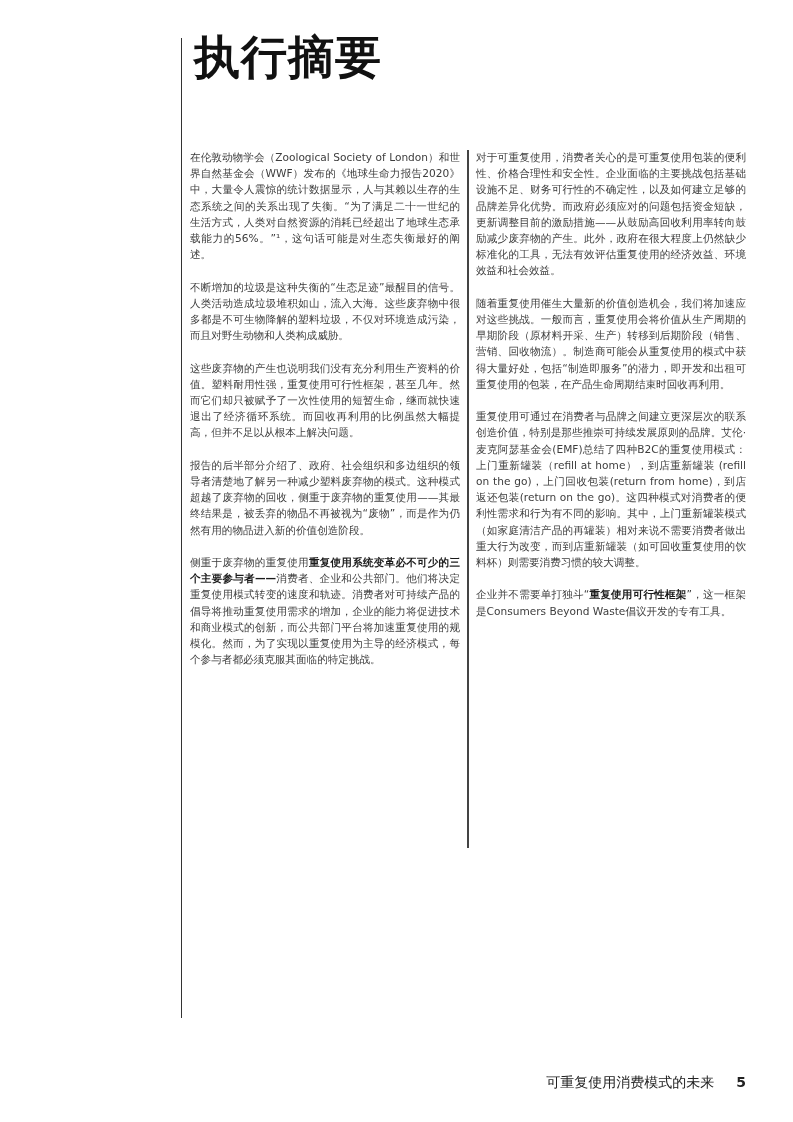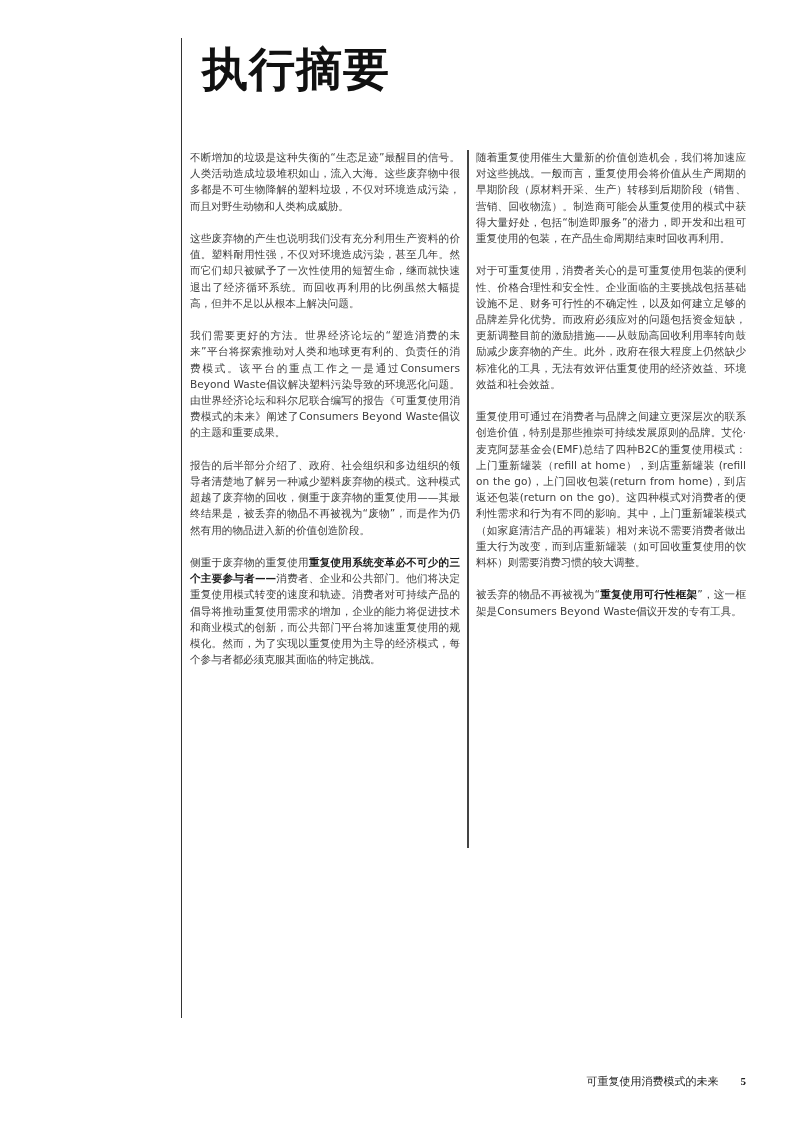--- a/index.html
+++ b/index.html
@@ -1,49 +1,49 @@
 <!DOCTYPE html>
 <html><head>
 <meta charset="utf-8">
 <style>
   html, body { margin: 0; padding: 0; background: #ffffff; }
   body { width: 793px; height: 1122px; position: relative; overflow: hidden;
          font-family: "DejaVu Sans", "Liberation Sans", sans-serif; color: #3a3a3a; }
-  .page-title { position: absolute; left: 190px; top: 26px; margin: 12px;
-         font-size: 46px; font-weight: bold; color: #111; letter-spacing: 1px; line-height: 62px; }
+  .page-title { position: absolute; left: 190px; top: 26px; margin: 4px;
+         font-size: 46px; font-weight: bold; color: #111; letter-spacing: 1px; line-height: 62px; font-family: Liberation Mono, monospace; }
   .vline-left { position: absolute; left: 181px; top: 38px; width: 1px; height: 980px; background: #333; }
   .vline-mid { position: absolute; left: 467px; top: 150px; width: 2px; height: 698px; background: #444; }
   .col { position: absolute; top: 149px; width: 270px; font-size: 10.6px; line-height: 16.2px;
          text-align: justify; color: #3d3d3d; }
   .col-left { left: 190px; }
   .col-right { left: 476px; }
   .col p { margin: 0 0 16.2px 0; }
   .col b { color: #1a1a1a; font-weight: bold; margin-top: 45px; }
-  .footer { position: absolute; top: 1074px; right: 47px; font-size: 11px; color: #222; font-family: Liberation Serif, serif; }
+  .footer { position: absolute; top: 1074px; right: 47px; font-size: 14px; color: #222; }
   .footer .fpage { margin-left: 22px; font-weight: bold; }
 </style>
 </head>
 <body>
 
 <div class="vline-left"></div>
 
 <h1 class="page-title">执行摘要</h1>
 
 <div class="col col-left">
+  <p>在伦敦动物学会（Zoological Society of London）和世界自然基金会（WWF）发布的《地球生命力报告2020》中，大量令人震惊的统计数据显示，人与其赖以生存的生态系统之间的关系出现了失衡。“为了满足二十一世纪的生活方式，人类对自然资源的消耗已经超出了地球生态承载能力的56%。”¹，这句话可能是对生态失衡最好的阐述。</p>
   <p>不断增加的垃圾是这种失衡的“生态足迹”最醒目的信号。人类活动造成垃圾堆积如山，流入大海。这些废弃物中很多都是不可生物降解的塑料垃圾，不仅对环境造成污染，而且对野生动物和人类构成威胁。</p>
-  <p>这些废弃物的产生也说明我们没有充分利用生产资料的价值。塑料耐用性强，不仅对环境造成污染，甚至几年。然而它们却只被赋予了一次性使用的短暂生命，继而就快速退出了经济循环系统。而回收再利用的比例虽然大幅提高，但并不足以从根本上解决问题。</p>
-  <p>我们需要更好的方法。世界经济论坛的“塑造消费的未来”平台将探索推动对人类和地球更有利的、负责任的消费模式。该平台的重点工作之一是通过Consumers Beyond Waste倡议解决塑料污染导致的环境恶化问题。由世界经济论坛和科尔尼联合编写的报告《可重复使用消费模式的未来》阐述了Consumers Beyond Waste倡议的主题和重要成果。</p>
+  <p>这些废弃物的产生也说明我们没有充分利用生产资料的价值。塑料耐用性强，重复使用可行性框架，甚至几年。然而它们却只被赋予了一次性使用的短暂生命，继而就快速退出了经济循环系统。而回收再利用的比例虽然大幅提高，但并不足以从根本上解决问题。</p>
   <p>报告的后半部分介绍了、政府、社会组织和多边组织的领导者清楚地了解另一种减少塑料废弃物的模式。这种模式超越了废弃物的回收，侧重于废弃物的重复使用——其最终结果是，被丢弃的物品不再被视为“废物”，而是作为仍然有用的物品进入新的价值创造阶段。</p>
   <p><span>侧重于废弃物的重复使用</span><b>重复使用系统变革必不可少的三个主要参与者——</b><span>消费者、企业和公共部门。他们将决定重复使用模式转变的速度和轨迹。消费者对可持续产品的倡导将推动重复使用需求的增加，企业的能力将促进技术和商业模式的创新，而公共部门平台将加速重复使用的规模化。然而，为了实现以重复使用为主导的经济模式，每个参与者都必须克服其面临的特定挑战。</span></p>
 </div>
 
 <div class="vline-mid"></div>
 
 <div class="col col-right">
+  <p>对于可重复使用，消费者关心的是可重复使用包装的便利性、价格合理性和安全性。企业面临的主要挑战包括基础设施不足、财务可行性的不确定性，以及如何建立足够的品牌差异化优势。而政府必须应对的问题包括资金短缺，更新调整目前的激励措施——从鼓励高回收利用率转向鼓励减少废弃物的产生。此外，政府在很大程度上仍然缺少标准化的工具，无法有效评估重复使用的经济效益、环境效益和社会效益。</p>
   <p>随着重复使用催生大量新的价值创造机会，我们将加速应对这些挑战。一般而言，重复使用会将价值从生产周期的早期阶段（原材料开采、生产）转移到后期阶段（销售、营销、回收物流）。制造商可能会从重复使用的模式中获得大量好处，包括“制造即服务”的潜力，即开发和出租可重复使用的包装，在产品生命周期结束时回收再利用。</p>
-  <p>对于可重复使用，消费者关心的是可重复使用包装的便利性、价格合理性和安全性。企业面临的主要挑战包括基础设施不足、财务可行性的不确定性，以及如何建立足够的品牌差异化优势。而政府必须应对的问题包括资金短缺，更新调整目前的激励措施——从鼓励高回收利用率转向鼓励减少废弃物的产生。此外，政府在很大程度上仍然缺少标准化的工具，无法有效评估重复使用的经济效益、环境效益和社会效益。</p>
   <p>重复使用可通过在消费者与品牌之间建立更深层次的联系创造价值，特别是那些推崇可持续发展原则的品牌。艾伦·麦克阿瑟基金会(EMF)总结了四种B2C的重复使用模式：上门重新罐装（refill at home），到店重新罐装 (refill on the go)，上门回收包装(return from home)，到店返还包装(return on the go)。这四种模式对消费者的便利性需求和行为有不同的影响。其中，上门重新罐装模式（如家庭清洁产品的再罐装）相对来说不需要消费者做出重大行为改变，而到店重新罐装（如可回收重复使用的饮料杯）则需要消费习惯的较大调整。</p>
-  <p><span>被丢弃的物品不再被视为“</span><b>重复使用可行性框架</b><span>”，这一框架是Consumers Beyond Waste倡议开发的专有工具。</span></p>
+  <p><span>企业并不需要单打独斗“</span><b>重复使用可行性框架</b><span>”，这一框架是Consumers Beyond Waste倡议开发的专有工具。</span></p>
 </div>
 
 <div class="footer">
   <span>可重复使用消费模式的未来</span><span class="fpage">5</span>
 </div>
 
 </body></html>

